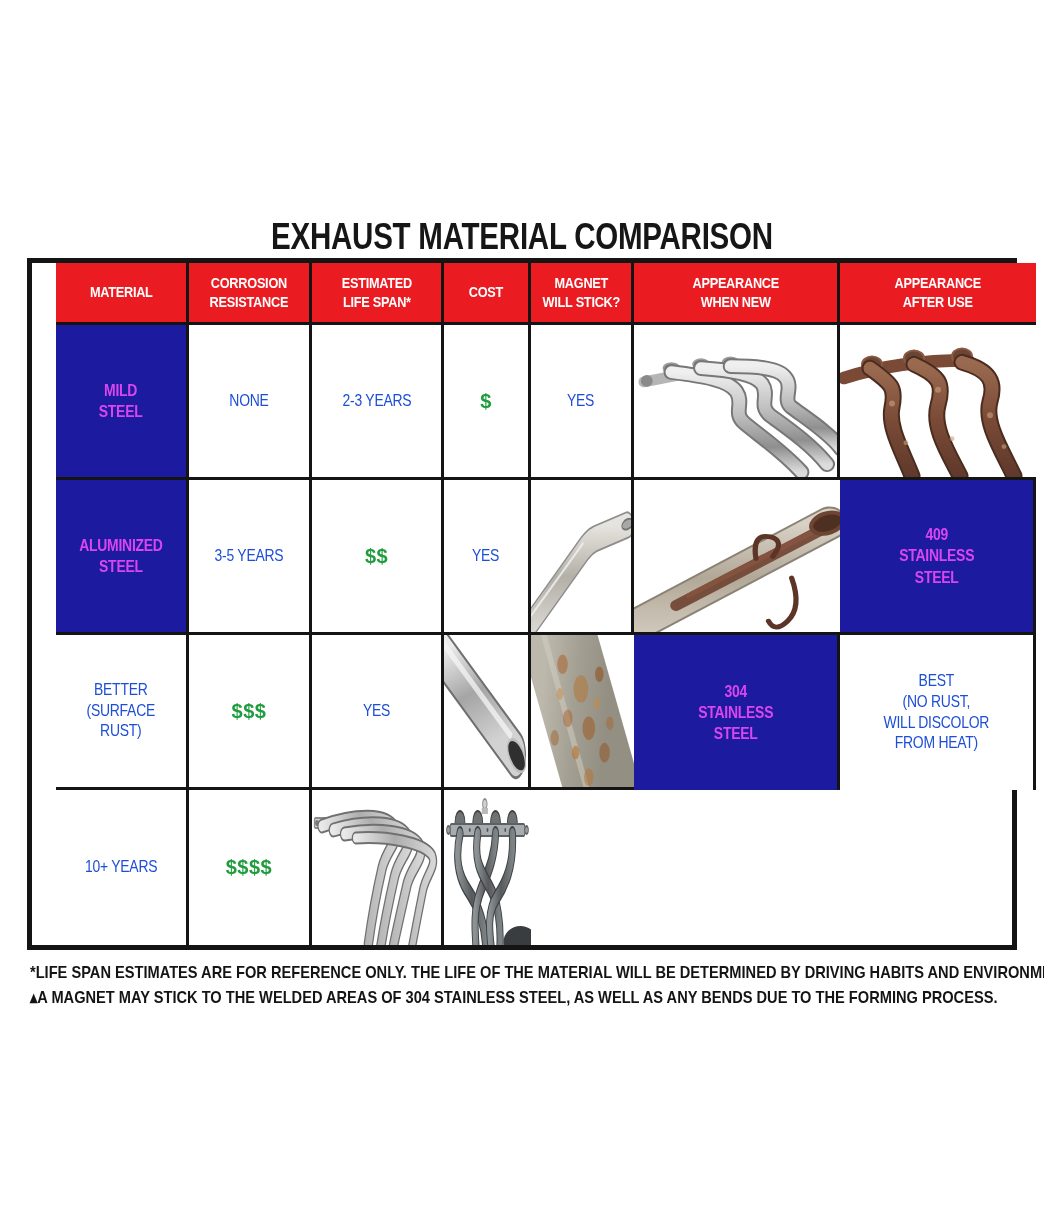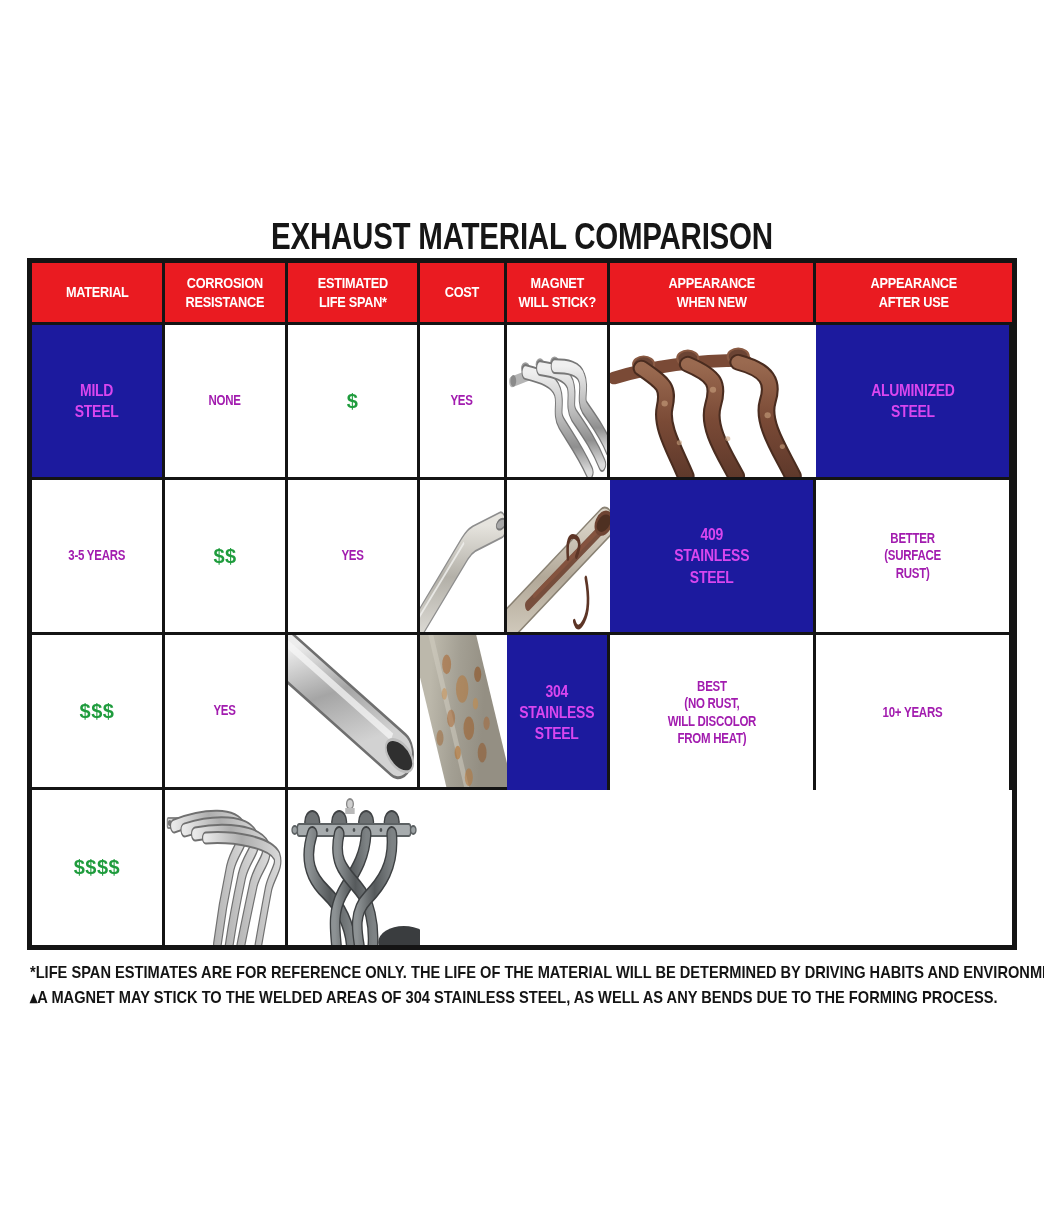--- a/index.html
+++ b/index.html
@@ -6,29 +6,29 @@
   body{width:1044px;height:1213px;font-family:"Liberation Sans",sans-serif;-webkit-font-smoothing:antialiased;}
   .page{position:relative;width:1044px;height:1213px;background:#ffffff;overflow:hidden;border-radius:32px;}
 
   .title{position:absolute;top:216px;left:0;width:100%;text-align:center;
          font-size:36px;font-weight:700;color:#161616;white-space:nowrap;}
   .cond{display:inline-block;transform:scaleX(0.82);transform-origin:center;letter-spacing:-0.3px;}
 
   .tbl{position:absolute;left:27px;top:258px;width:990px;box-sizing:border-box;
        border:5px solid #141414;display:grid;
        grid-template-columns:133px 123px 132px 87px 103px 206px 196px;
-       grid-template-rows:62px 155px 155px 155px 155px;background:#ffffff;}
+       grid-template-rows:62px 155px 155px 155px 155px;background:#ffffff;padding-left:24px;}
   .cell{border-right:3px solid #141414;border-bottom:3px solid #141414;box-sizing:border-box;
         display:flex;align-items:center;justify-content:center;text-align:center;
         white-space:pre-line;overflow:hidden;background:#ffffff;}
   .cell.cl{border-right:none;}
   .cell.rl{border-bottom:none;}
   .hcell{background:#ea1b21;color:#ffffff;font-weight:700;font-size:15.5px;line-height:1.18;}
   .mcell{background:#1c1a9e;color:#d946ef;font-weight:700;font-size:17px;line-height:1.25;}
-  .tcell{color:#a21caf;font-weight:700;font-size:14px;line-height:1.22;}
+  .tcell{color:#1d4ed8;font-weight:400;font-size:17px;line-height:1.22;}
   .ccell{color:#1f9c3d;font-weight:700;font-size:20px;letter-spacing:0.5px;}
   .pcell{padding:0;}
   .pcell svg{display:block;width:100%;height:100%;}
 
   .footnotes{position:absolute;left:30px;top:961px;width:1000px;color:#141414;
              font-weight:700;font-size:17px;line-height:1.45;}
   .footnotes .fline{transform:scaleX(0.86);transform-origin:left center;white-space:nowrap;}
 </style>
 </head>
 <body>
@@ -48,20 +48,21 @@
     <div class="cell hcell"><span class="cond">MAGNET
 WILL STICK?</span></div>
     <div class="cell hcell"><span class="cond">APPEARANCE
 WHEN NEW</span></div>
     <div class="cell hcell cl"><span class="cond">APPEARANCE
 AFTER USE</span></div>
 
     <div class="cell mcell"><span class="cond">MILD
 STEEL</span></div>
     <div class="cell tcell"><span class="cond">NONE</span></div>
+    <div class="cell tcell"><span class="cond">2-3 YEARS</span></div>
     <div class="cell ccell"><span>$</span></div>
     <div class="cell tcell"><span class="cond">YES</span></div>
     <div class="cell pcell">
       <svg viewBox="0 0 206 155" preserveAspectRatio="none">
         <defs>
             <linearGradient id="gS1" x1="0" y1="0" x2="0" y2="1">
           <stop offset="0" stop-color="#efefef"></stop>
               <stop offset="0.45" stop-color="#bcbcbc"></stop>
               <stop offset="0.75" stop-color="#8f8f8f"></stop>
               <stop offset="1" stop-color="#dcdcdc"></stop>

